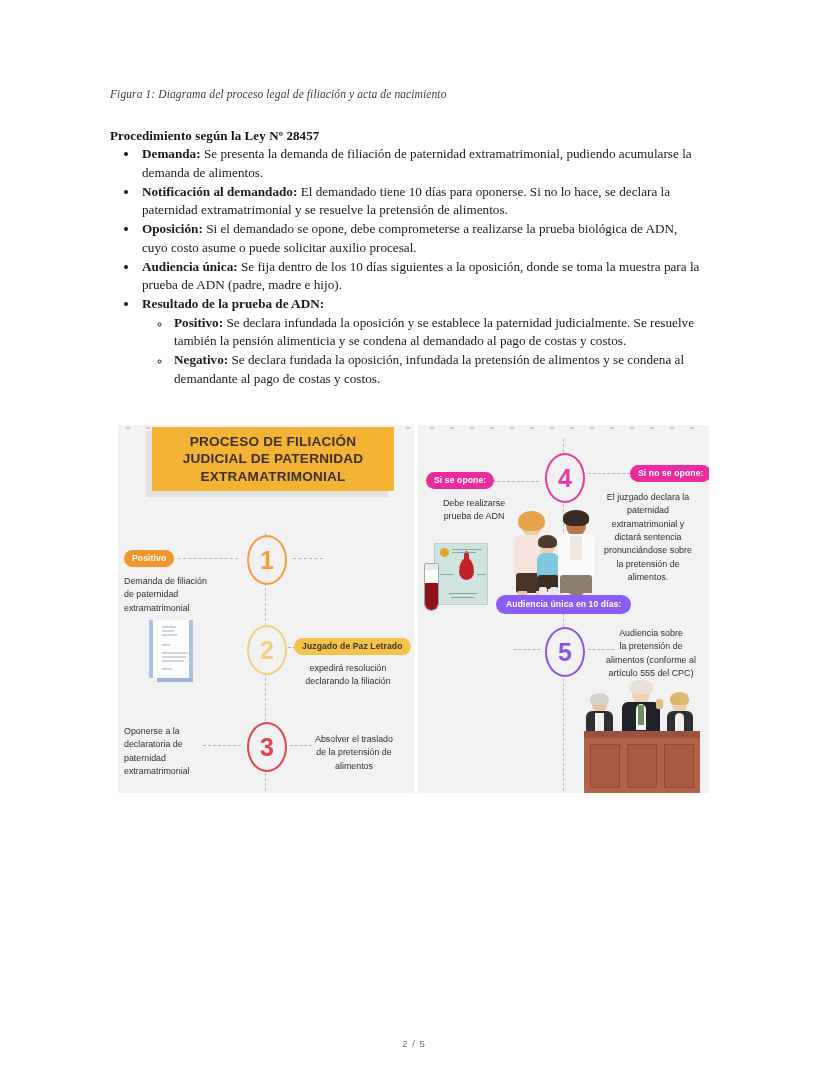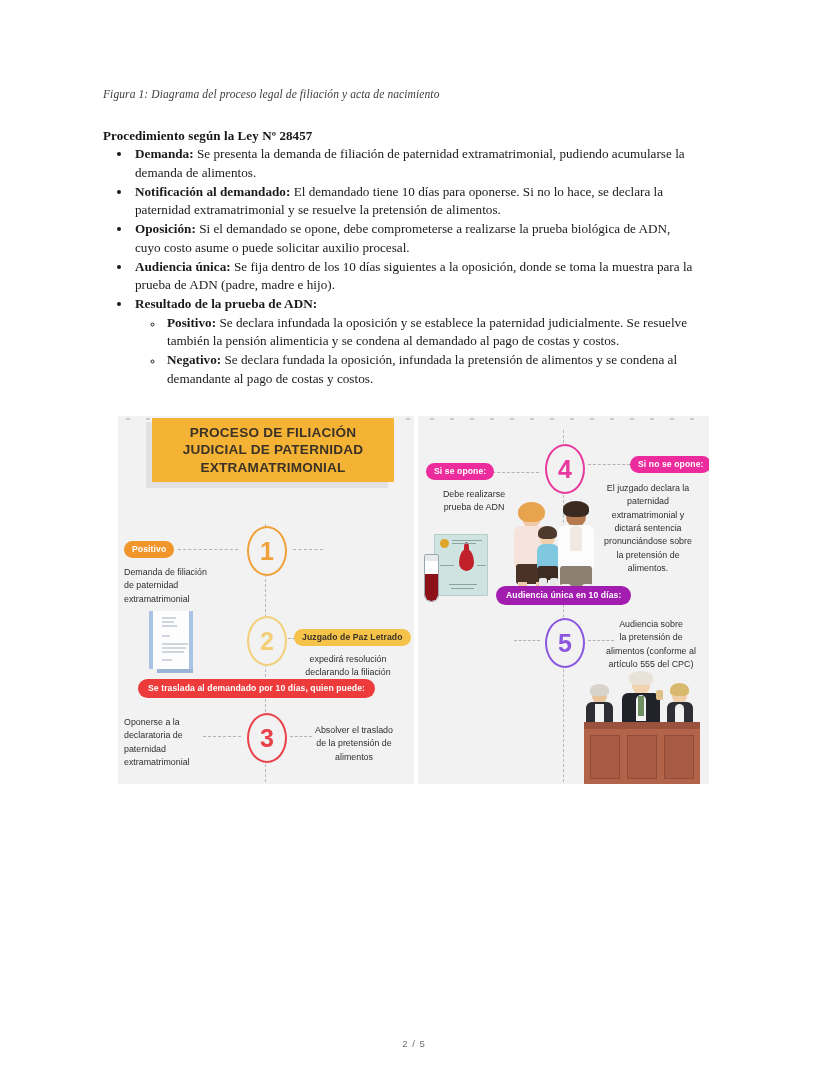--- a/index.html
+++ b/index.html
@@ -17,21 +17,21 @@
   }
   .page {
     position: absolute;
     left: 0; top: 0;
     width: 828px;
     height: 1071px;
     background: #ffffff;
   }
   .content {
     position: absolute;
-    left: 103px;
+    left: 110px;
     top: 86px;
     width: 592px;
   }
 
   
   .fig-caption {
     font-family: "Liberation Serif", serif;
     font-style: italic;
     font-size: 11.5px;
     color: #3d3d3d;
@@ -72,21 +72,21 @@
     padding-left: 3px;
   }
   ul.lvl1 > li::marker { font-size: 13px; }
   ul.lvl2 > li::marker { font-size: 11px; }
   .lbl { font-weight: bold; }
 
   
   .figure-wrap {
     position: absolute;
     left: 118px;
-    top: 416px;
+    top: 425px;
     width: 591px;
     height: 368px;
   }
   .info {
     position: relative;
     width: 591px;
     height: 368px;
     background: #f1f1f1;
     overflow: hidden;
   }
@@ -197,21 +197,21 @@
     padding: 3px 8px 4px 8px;
     border-radius: 10px;
     white-space: nowrap;
     letter-spacing: 0.1px;
     z-index: 5;
   }
   .badge.orange { background: #f0962a; }
   .badge.amber  { background: #f6c34a; color: #3a3226; }
   .badge.red    { background: #ed3b3b; }
   .badge.pink   { background: #ec2c9c; }
-  .badge.violet { background: #a21caf; }
+  .badge.violet { background: #8b5cf6; }
 
   
   .itext {
     position: absolute;
     font-family: "Liberation Sans", sans-serif;
     font-size: 8.9px;
     line-height: 1.5;
     color: #2f2f2f;
     z-index: 3;
   }
@@ -461,21 +461,20 @@
       </div>
 
       <div class="dash" style="left:170px; top:222px; width:16px;"></div>
       <div class="circ o2" style="left:129px; top:200px;">
         <span>2</span>
       </div>
       <div class="badge amber" style="left:176px; top:213px;">Juzgado de Paz Letrado</div>
       <div class="itext c" style="left:172px; top:237px; width:116px; white-space:pre-line;">expedirá resolución
 declarando la filiación</div>
 
-      <div class="badge red" style="left:20px; top:263px; padding:4px 10px 5px 10px; border-radius:11px;">Se traslada al demandado por 10 días, quien puede:</div>
       <div class="dash" style="left:85px; top:320px; width:38px;"></div>
       <div class="dash" style="left:172px; top:320px; width:22px;"></div>
       <div class="circ r" style="left:129px; top:297px;">
         <span>3</span>
       </div>
       <div class="itext" style="left:6px; top:300px; width:104px; white-space:pre-line;">Oponerse a la
 declaratoria de
 paternidad
 extramatrimonial</div>
       <div class="itext c" style="left:182px; top:308px; width:108px; white-space:pre-line;">Absolver el traslado

